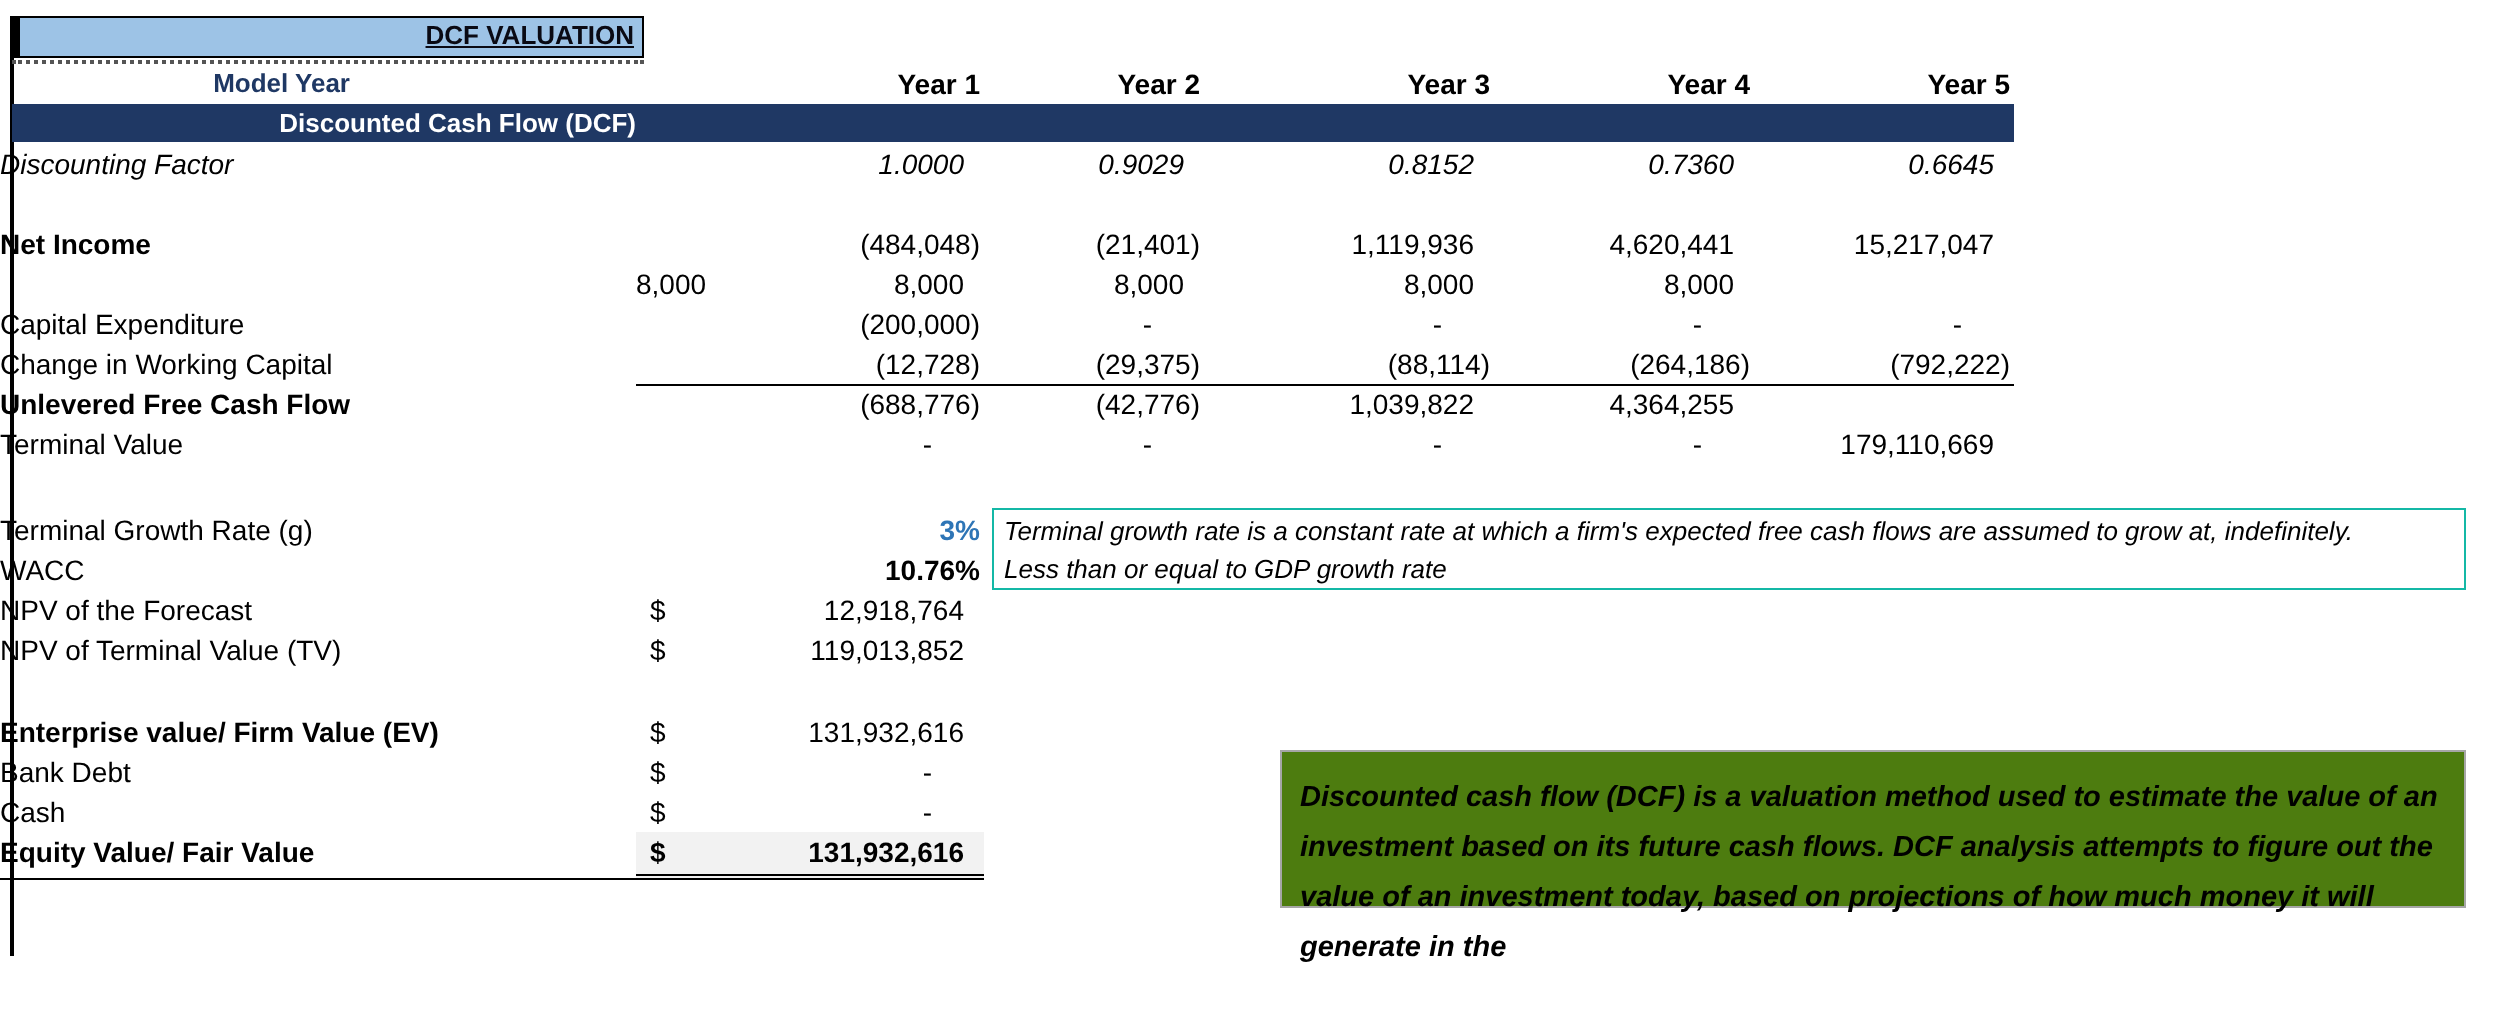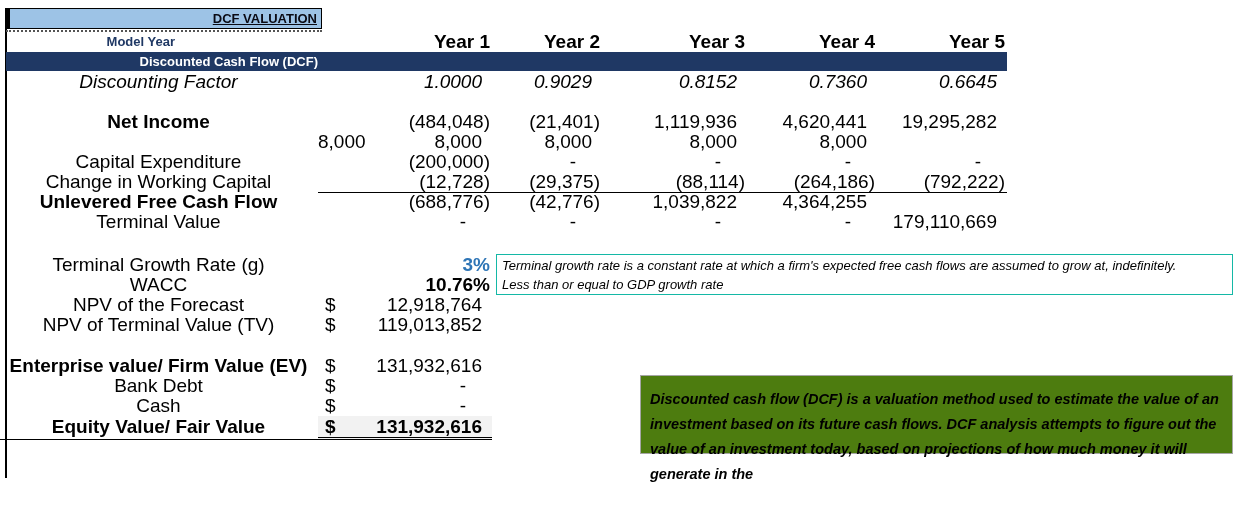--- a/index.html
+++ b/index.html
@@ -13,22 +13,22 @@
   
   .title-bar { position:absolute; left:6px; top:8px; width:316px; height:21px;
                background:var(--header-fill); border:1px solid #000; border-left:4px solid #000;
                text-align:right; padding-right:4px; line-height:18px; }
   .title-bar span { font-size:13px; font-weight:700; text-decoration:underline; color:#0a0a14; }
   .pagebreak { position:absolute; left:6px; top:30px; width:316px; height:0;
                border-top:2px dotted #555; }
 
   
   .grid-row { display:grid; grid-template-columns:318px 24px 150px 110px 145px 130px 130px;
-              height:20px; line-height:20px; font-size:19px; }
-  .lcell { text-align:center; padding-right:1px; }
+              height:20px; line-height:20px; font-size:14px; }
+  .lcell { text-align:left; padding-right:1px; }
   .dcell { text-align:left; padding-left:7px; }
   .vcell { text-align:right; }
   .t-num   { padding-right:10px; }
   .t-paren { padding-right:2px; }
   .t-dash  { padding-right:26px; }
   .t-pct   { padding-right:2px; }
   .ls-bold { font-weight:700; }
   .ls-italic { font-style:italic; }
   .vs-italic { font-style:italic; }
   .vs-bold { font-weight:700; }
@@ -104,21 +104,21 @@
         <div class="vcell val-4 vs-italic t-num">0.6645</div>
       </div>
       <div class="spacer sp1"></div>
       <div class="grid-row row">
         <div class="lcell ls-bold">Net Income</div>
         <div class="dcell"></div>
         <div class="vcell val-0 t-paren">(484,048)</div>
         <div class="vcell val-1 t-paren">(21,401)</div>
         <div class="vcell val-2 t-num">1,119,936</div>
         <div class="vcell val-3 t-num">4,620,441</div>
-        <div class="vcell val-4 t-num">19,295,282</div>
+        <div class="vcell val-4 t-num">15,217,047</div>
       </div>
       <div class="grid-row row">
         <div class="dcell"></div>
         <div class="vcell val-0 t-num">8,000</div>
         <div class="vcell val-1 t-num">8,000</div>
         <div class="vcell val-2 t-num">8,000</div>
         <div class="vcell val-3 t-num">8,000</div>
         <div class="vcell val-4 t-num">8,000</div>
       </div>
       <div class="grid-row row">

